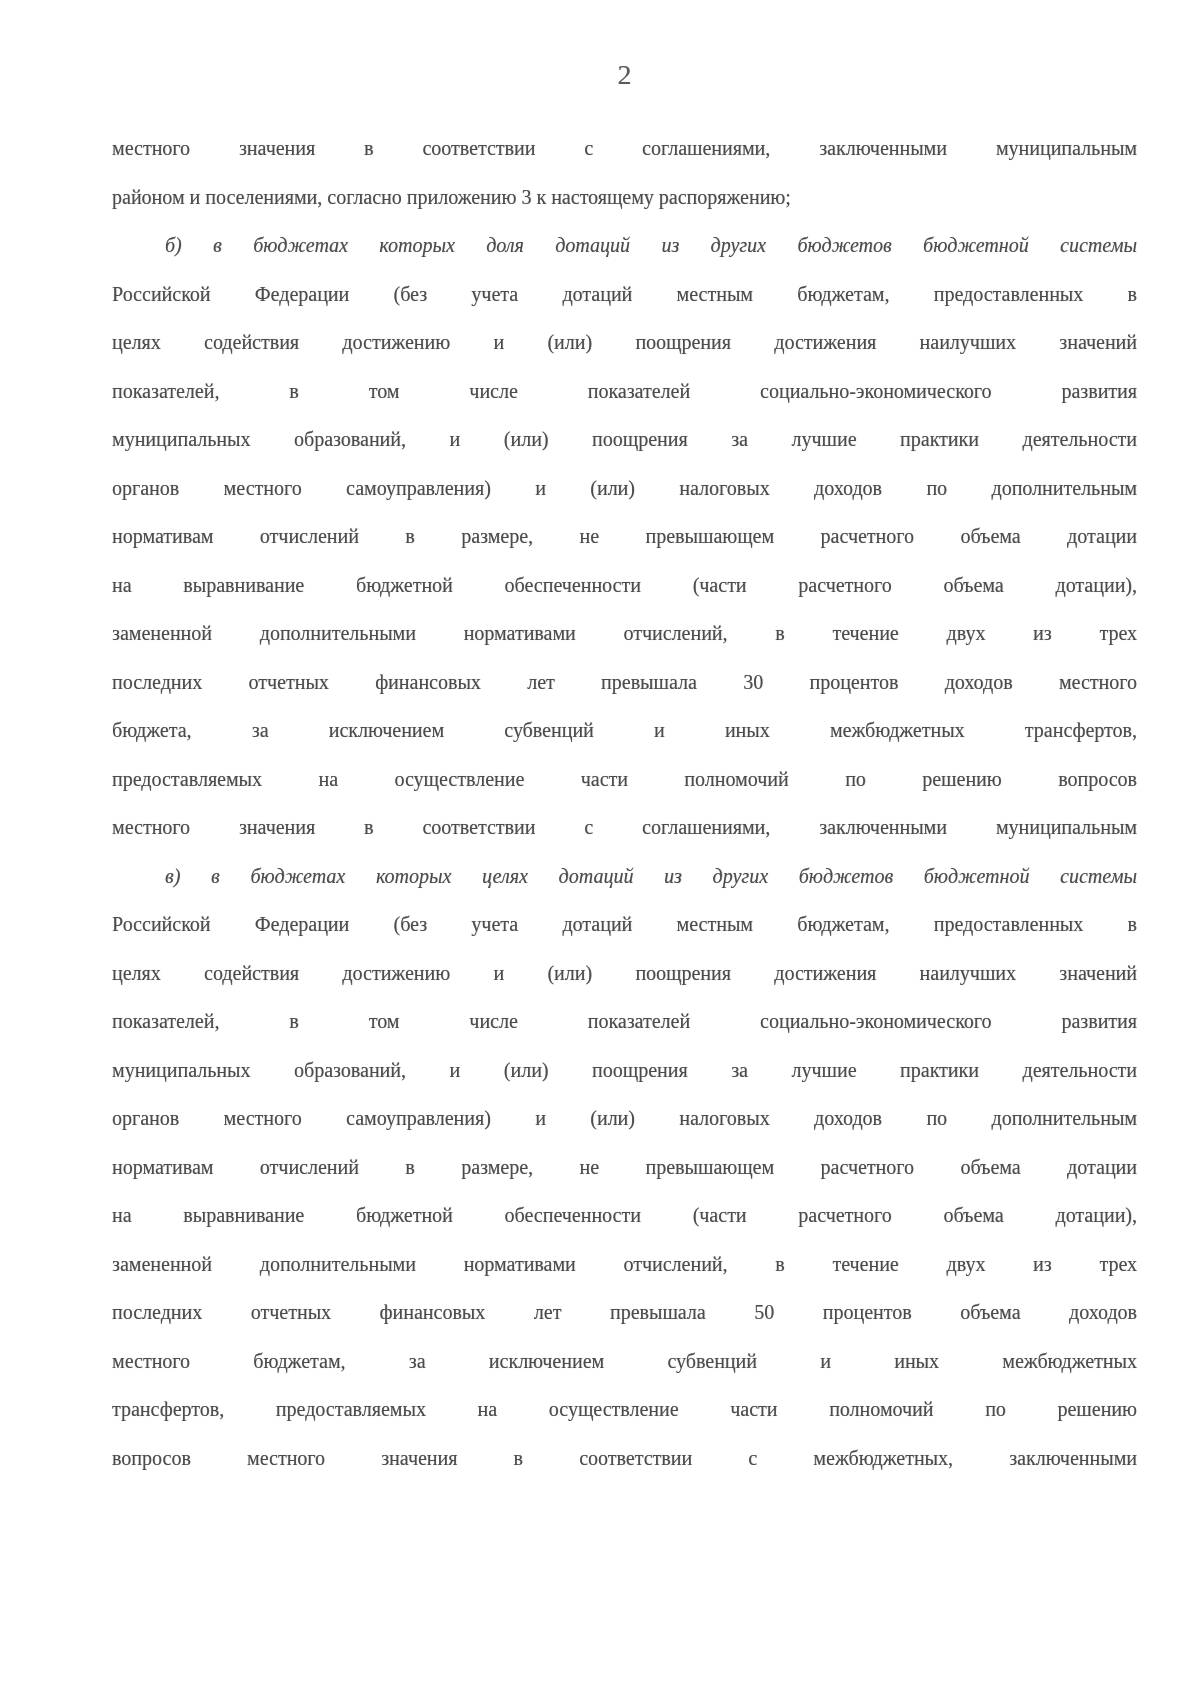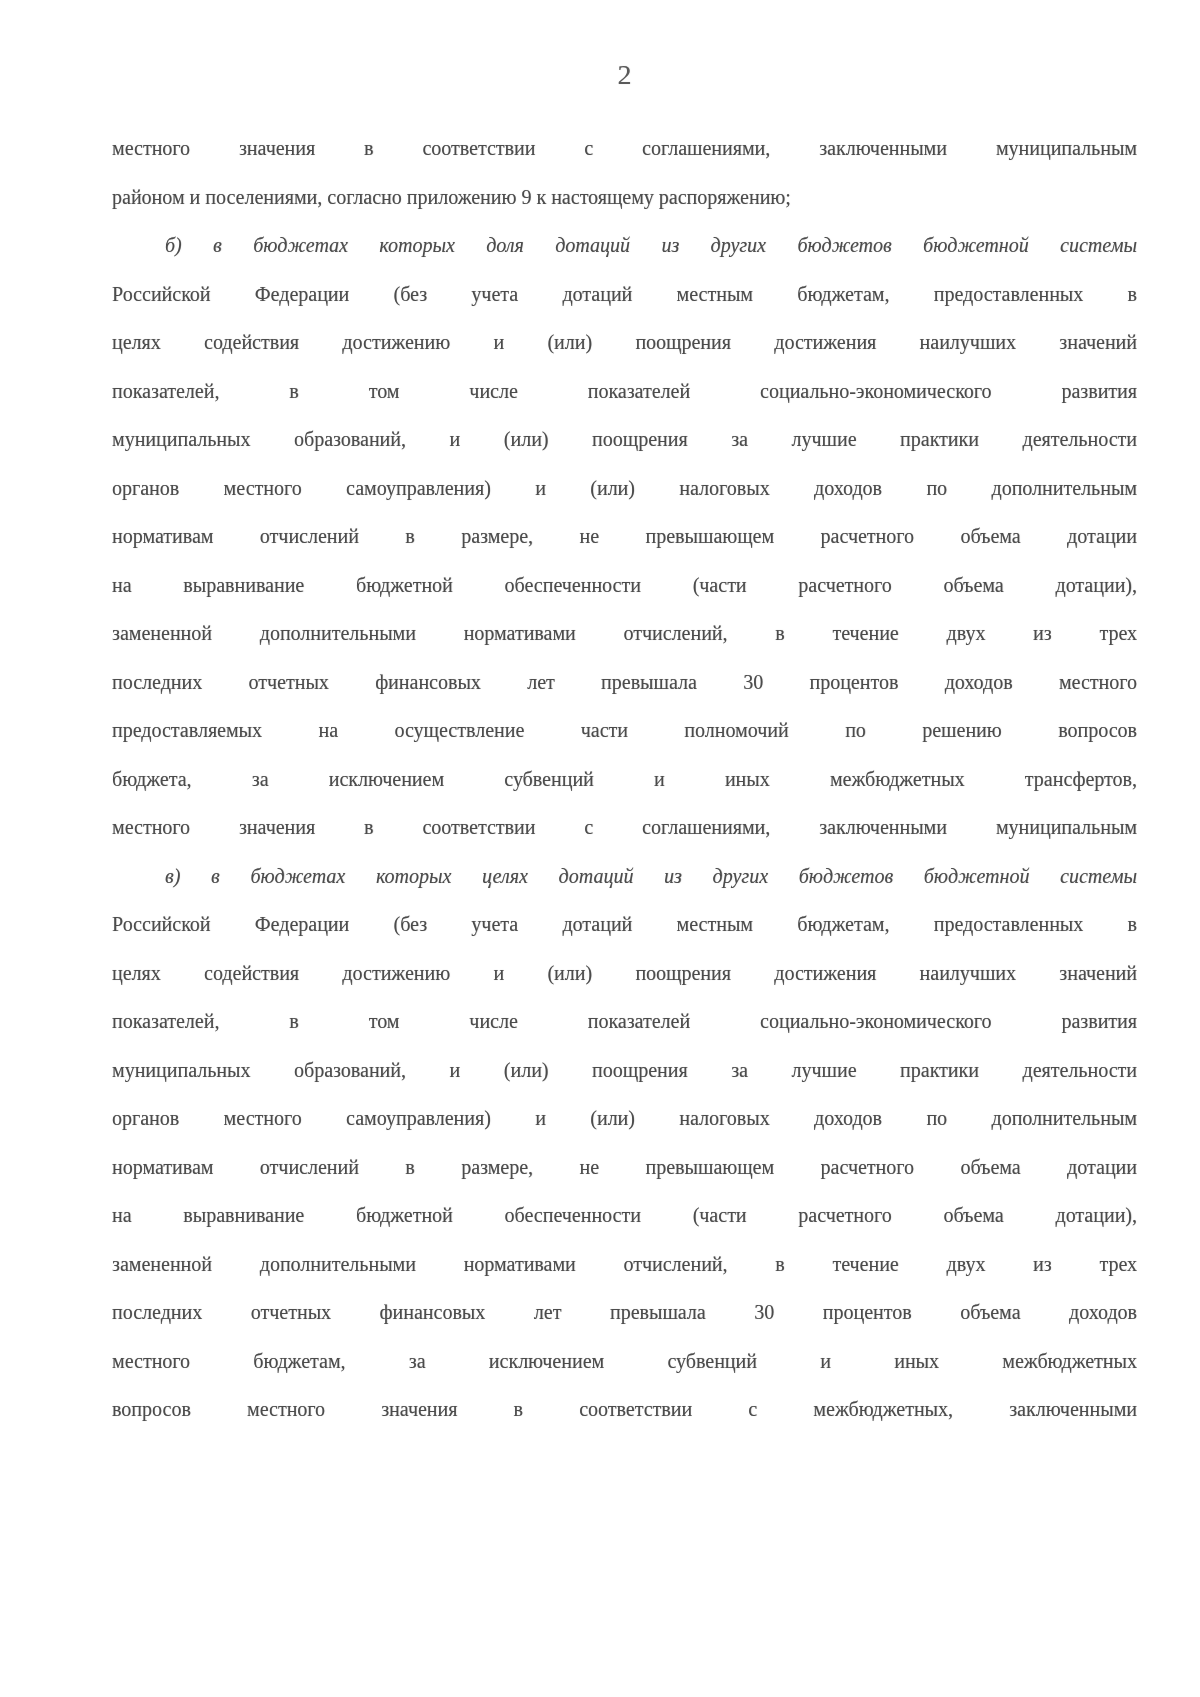--- a/index.html
+++ b/index.html
@@ -68,45 +68,46 @@
   }
 </style>
 </head>
 <body>
 
 <div class="page">
   <div class="page-number">2</div>
   <div class="content">
       <div class="paragraph">
         <div class="ln jst">местного значения в соответствии с соглашениями, заключенными муниципальным</div>
-        <div class="ln">районом и поселениями, согласно приложению 9 к настоящему распоряжению;</div>
+        <div class="ln">районом и поселениями, согласно приложению 3 к настоящему распоряжению;</div>
       </div>
       <div class="paragraph">
         <div class="ln jst ind">б) в бюджетах которых доля дотаций из других бюджетов бюджетной системы</div>
         <div class="ln jst">Российской Федерации (без учета дотаций местным бюджетам, предоставленных в</div>
         <div class="ln jst">целях содействия достижению и (или) поощрения достижения наилучших значений</div>
         <div class="ln jst">показателей, в том числе показателей социально-экономического развития</div>
         <div class="ln jst">муниципальных образований, и (или) поощрения за лучшие практики деятельности</div>
         <div class="ln jst">органов местного самоуправления) и (или) налоговых доходов по дополнительным</div>
         <div class="ln jst">нормативам отчислений в размере, не превышающем расчетного объема дотации</div>
         <div class="ln jst">на выравнивание бюджетной обеспеченности (части расчетного объема дотации),</div>
         <div class="ln jst">замененной дополнительными нормативами отчислений, в течение двух из трех</div>
         <div class="ln jst">последних отчетных финансовых лет превышала 30 процентов доходов местного</div>
+        <div class="ln jst">бюджета, за исключением субвенций и иных межбюджетных трансфертов,</div>
         <div class="ln jst">предоставляемых на осуществление части полномочий по решению вопросов</div>
-        <div class="ln jst">бюджета, за исключением субвенций и иных межбюджетных трансфертов,</div>
         <div class="ln jst">местного значения в соответствии с соглашениями, заключенными муниципальным</div>
       </div>
       <div class="paragraph">
         <div class="ln jst ind">в) в бюджетах которых целях дотаций из других бюджетов бюджетной системы</div>
         <div class="ln jst">Российской Федерации (без учета дотаций местным бюджетам, предоставленных в</div>
         <div class="ln jst">целях содействия достижению и (или) поощрения достижения наилучших значений</div>
         <div class="ln jst">показателей, в том числе показателей социально-экономического развития</div>
         <div class="ln jst">муниципальных образований, и (или) поощрения за лучшие практики деятельности</div>
         <div class="ln jst">органов местного самоуправления) и (или) налоговых доходов по дополнительным</div>
         <div class="ln jst">нормативам отчислений в размере, не превышающем расчетного объема дотации</div>
         <div class="ln jst">на выравнивание бюджетной обеспеченности (части расчетного объема дотации),</div>
         <div class="ln jst">замененной дополнительными нормативами отчислений, в течение двух из трех</div>
-        <div class="ln jst">последних отчетных финансовых лет превышала 30 процентов объема доходов</div>
+        <div class="ln jst">последних отчетных финансовых лет превышала 50 процентов объема доходов</div>
         <div class="ln jst">местного бюджетам, за исключением субвенций и иных межбюджетных</div>
+        <div class="ln jst">трансфертов, предоставляемых на осуществление части полномочий по решению</div>
         <div class="ln jst">вопросов местного значения в соответствии с межбюджетных, заключенными</div>
       </div>
     </div>
 </div>
 
 </body></html>

